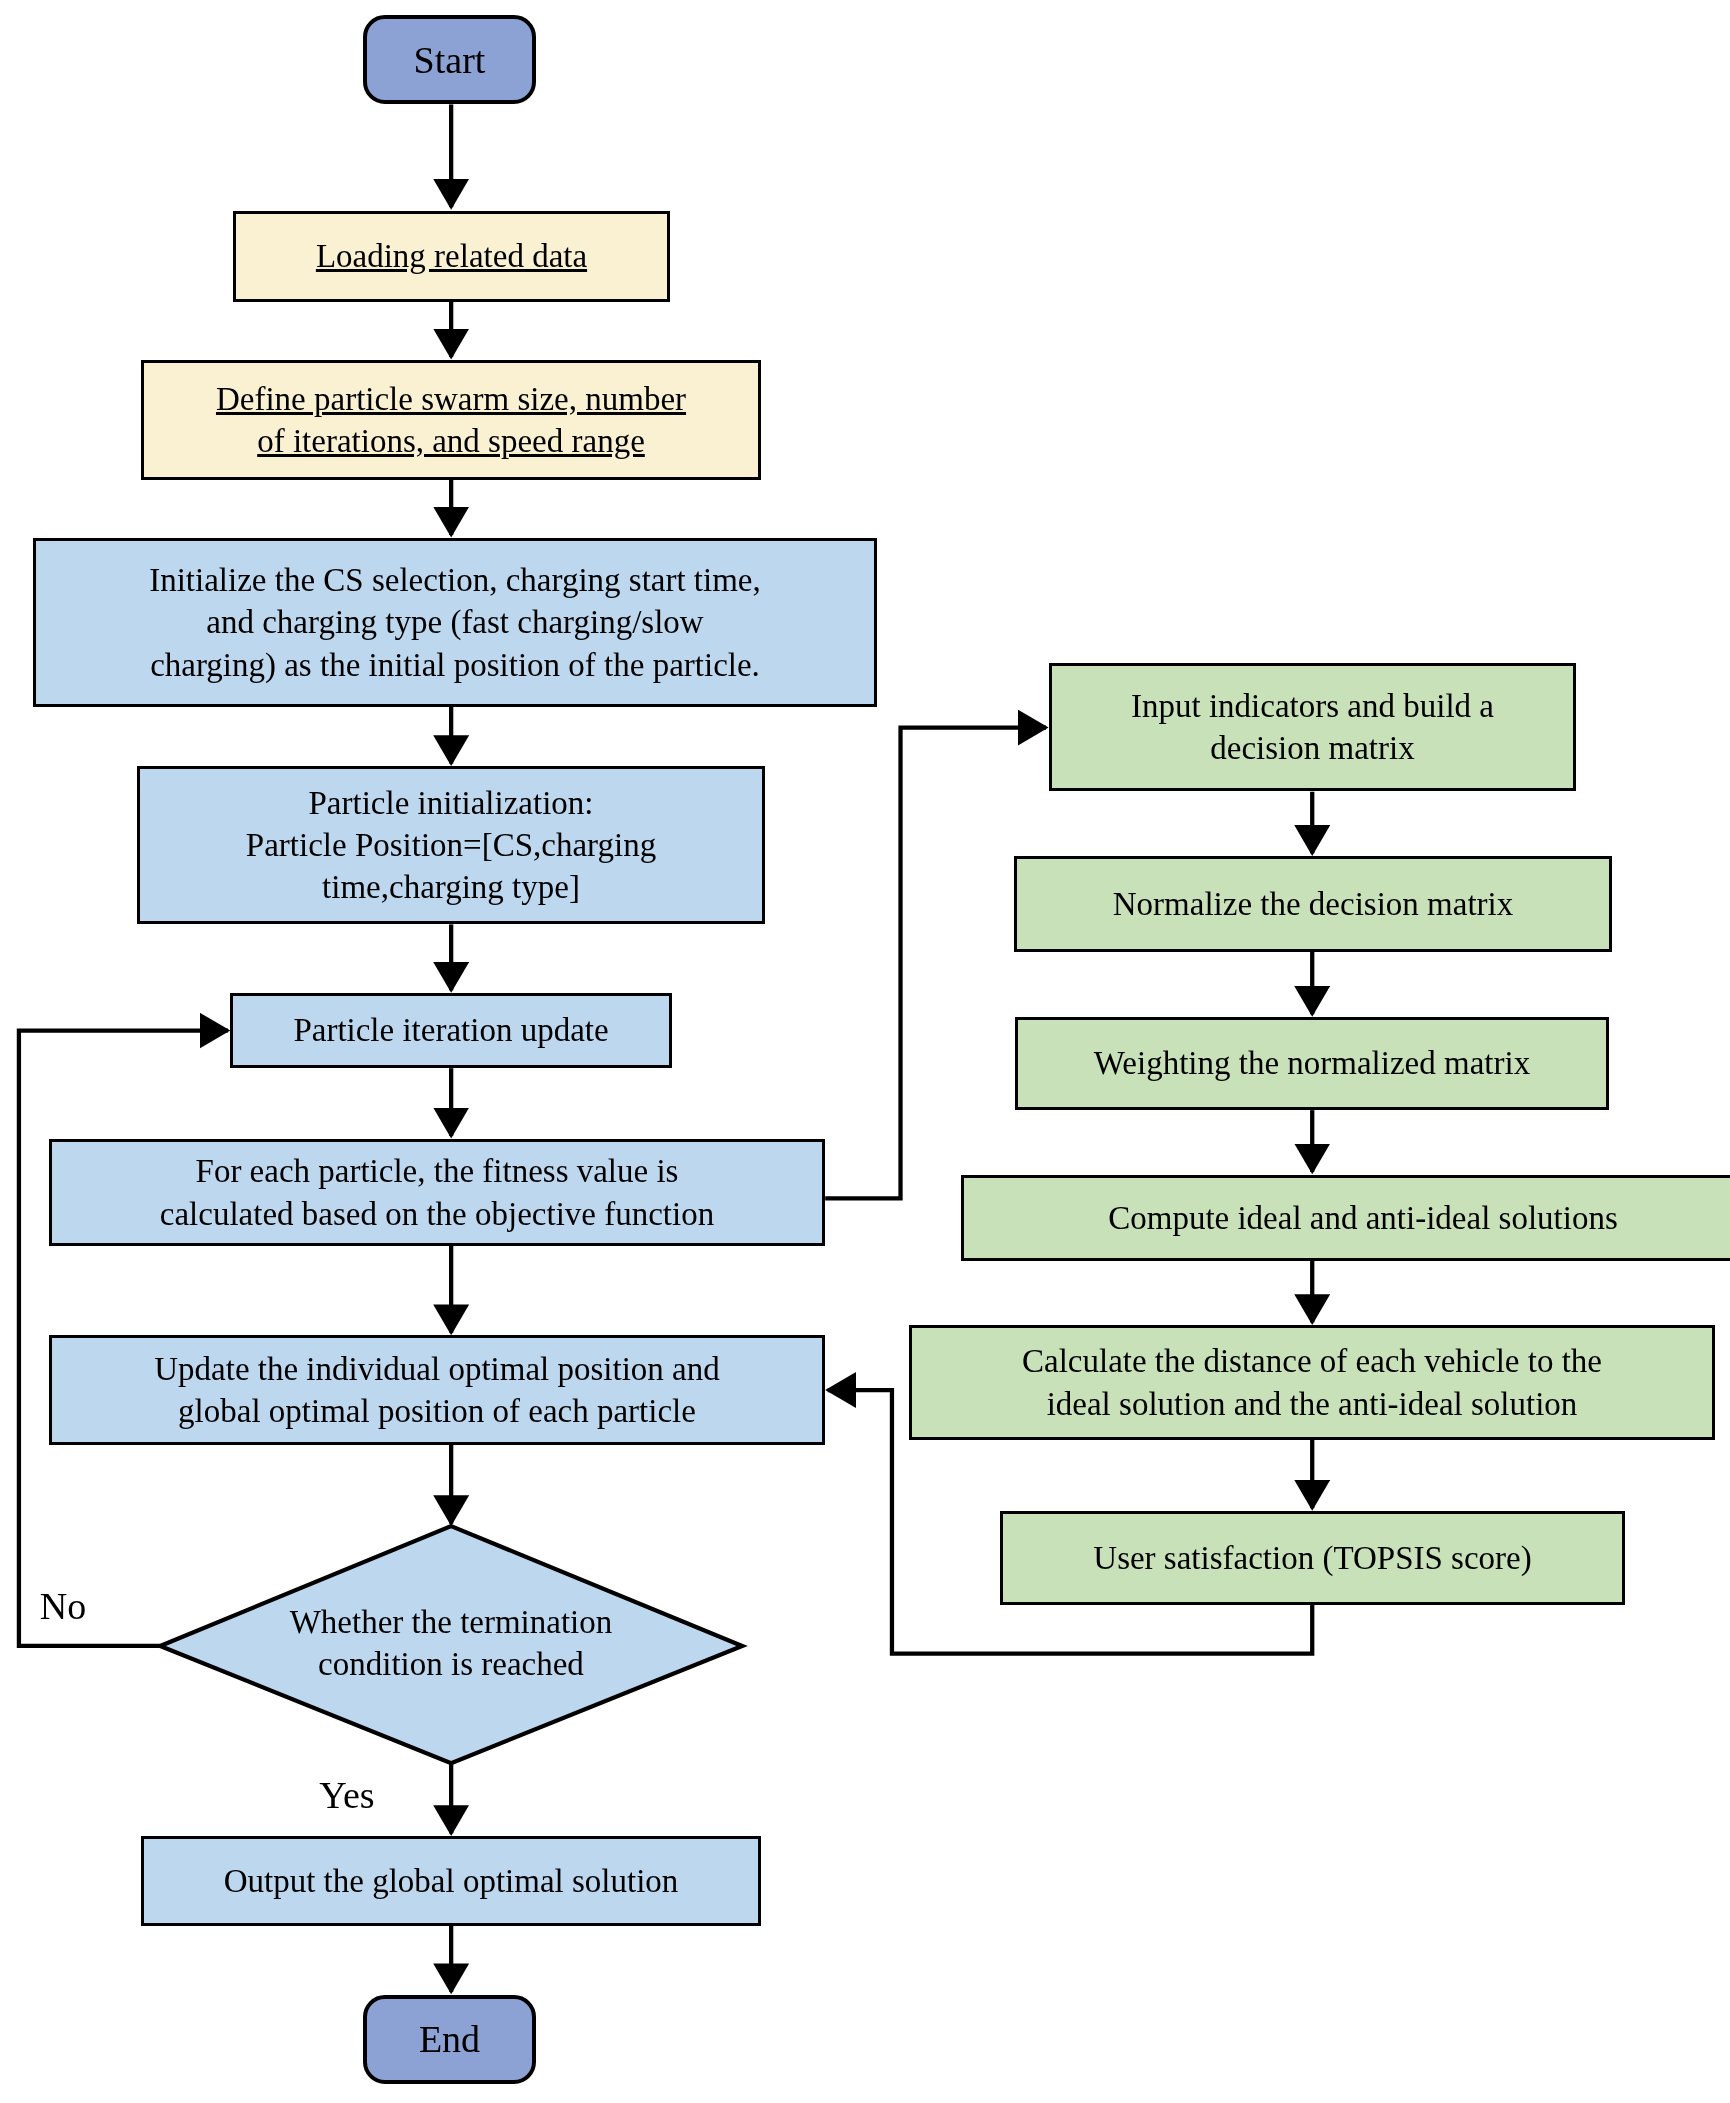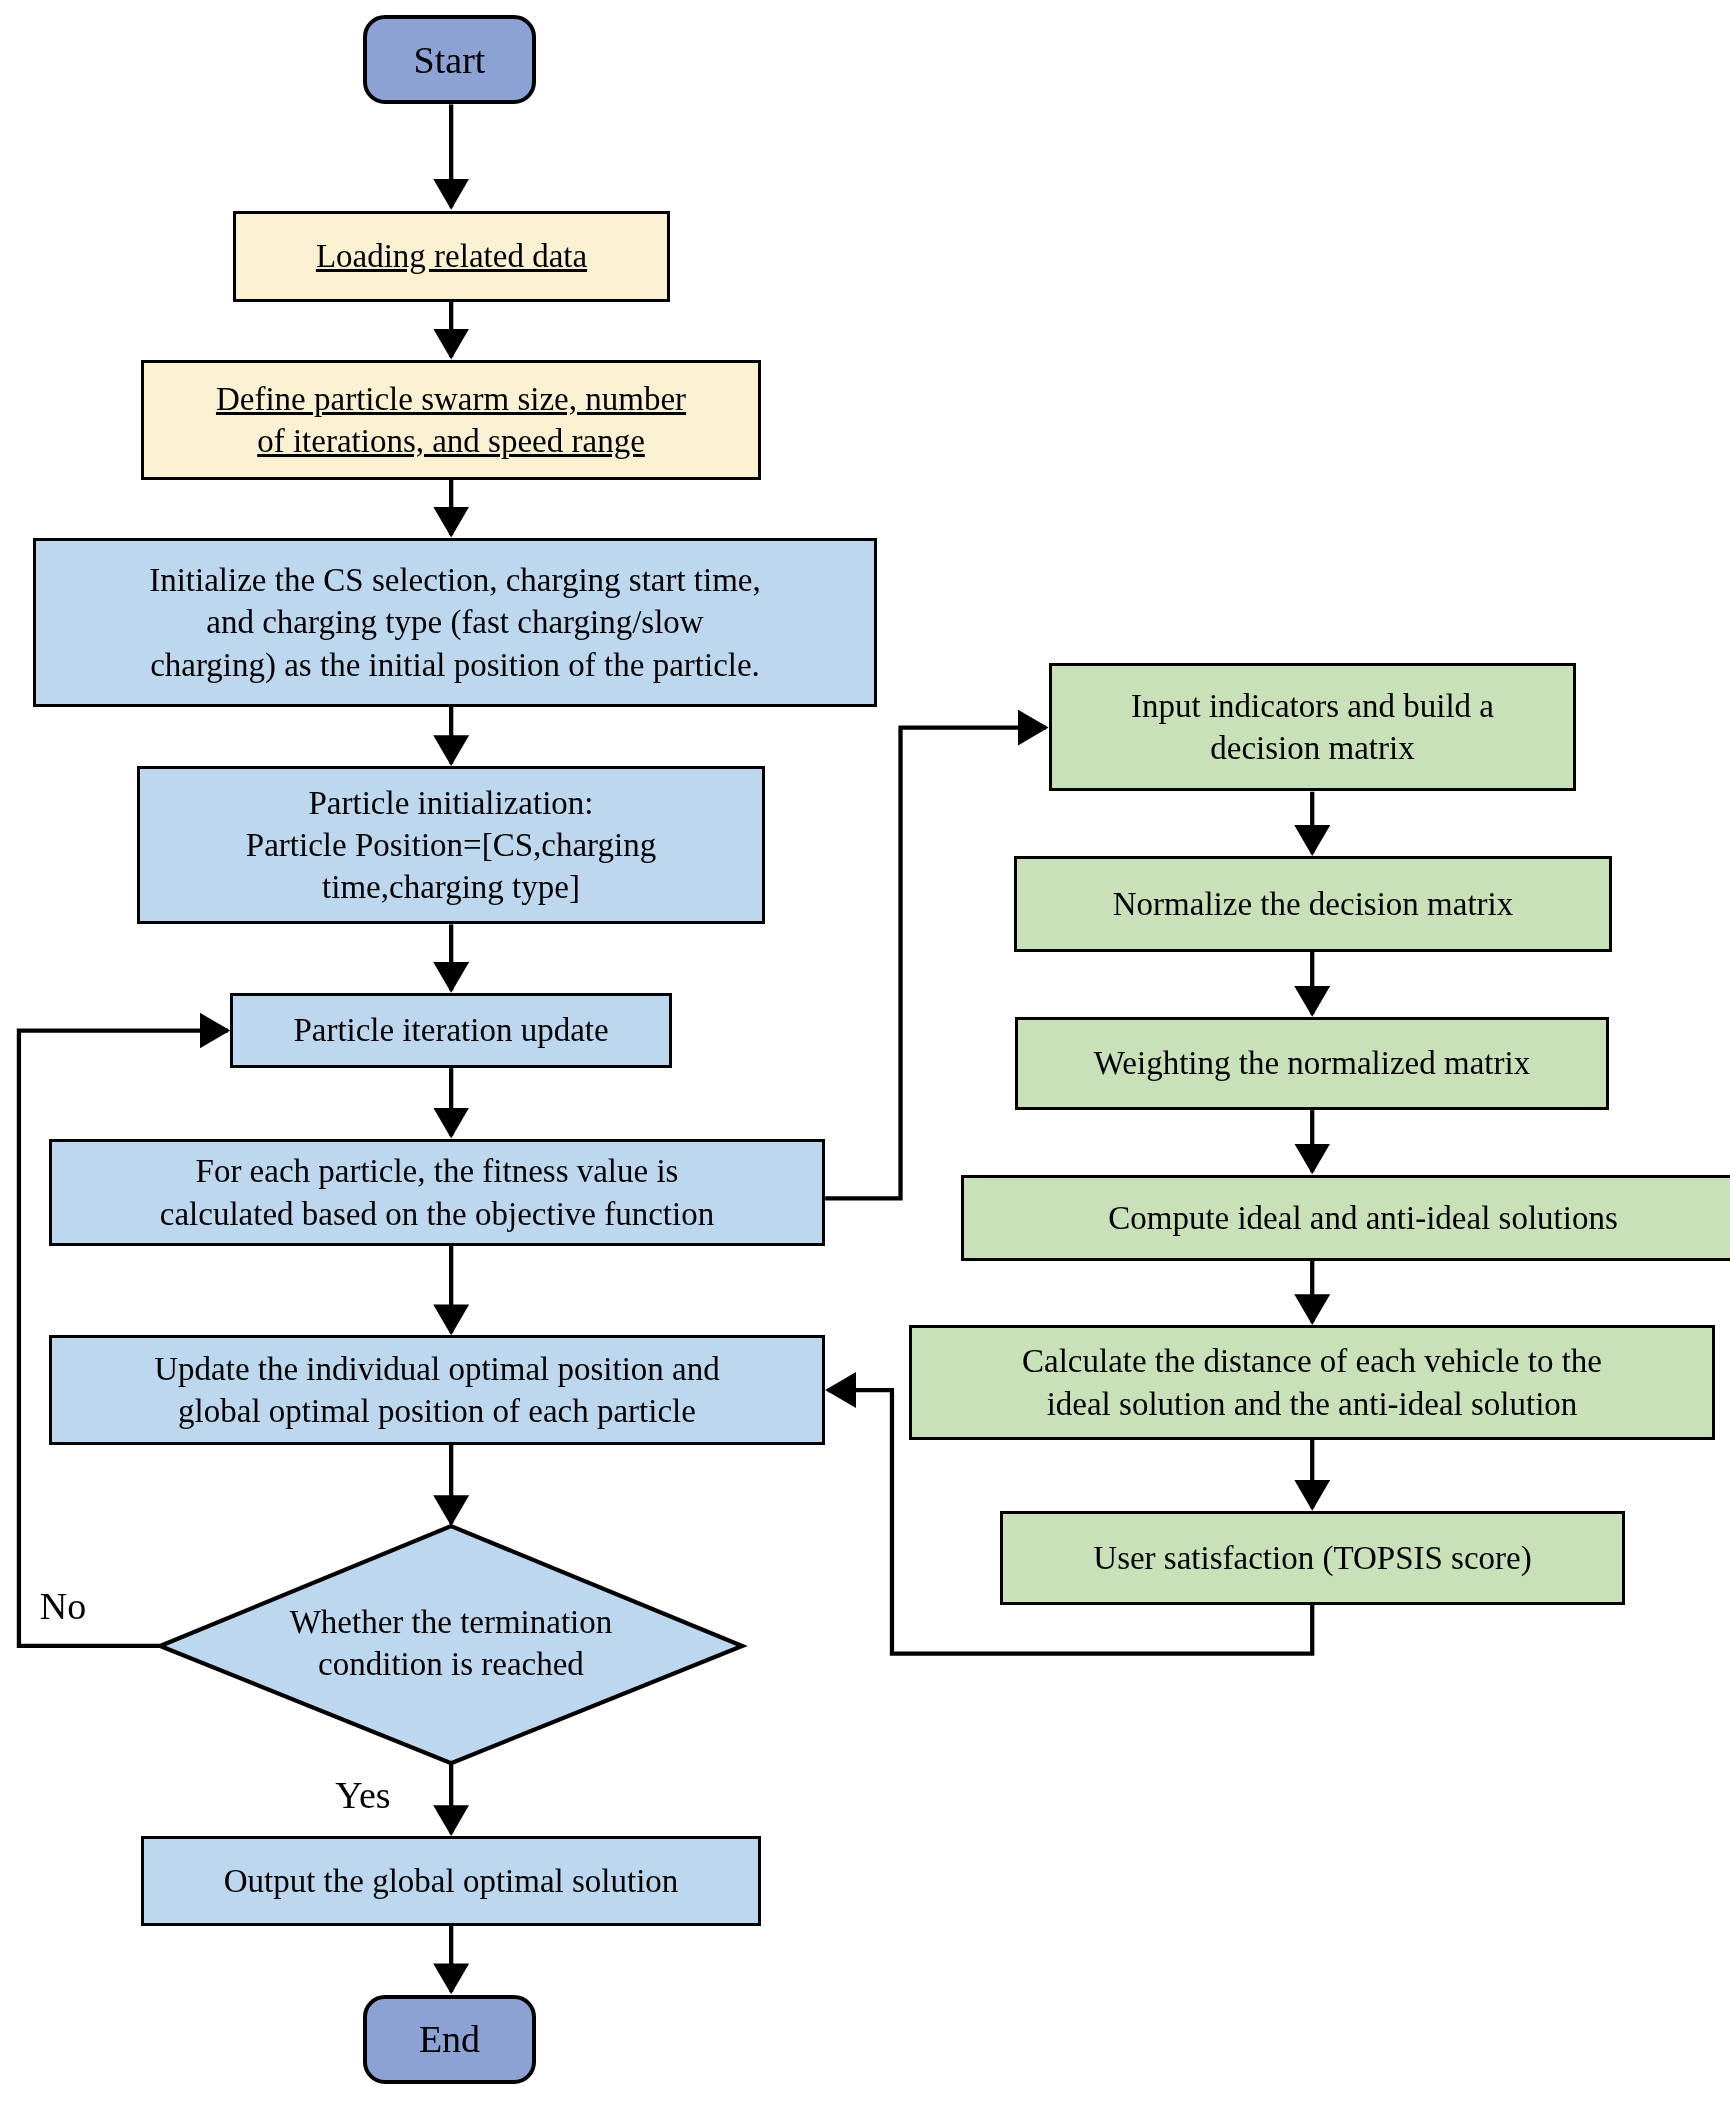--- a/index.html
+++ b/index.html
@@ -50,21 +50,21 @@
   .n-end          {left:363px;top:1995px; width:173px;height:89px;}
   
   .n-input        {left:1049px;top:663px; width:527px;height:128px;}
   .n-normalize    {left:1014px;top:856px;width:598px;height:96px;}
   .n-weighting    {left:1015px;top:1017px;width:594px;height:93px;}
   .n-compute      {left:961px;top:1175px;width:804px;height:86px;}
   .n-distance     {left:909px;top:1325px;width:806px;height:115px;}
   .n-score        {left:1000px;top:1511px;width:625px;height:94px;}
   
   .lbl-no {left:16px; top:1580px;width:94px;height:51px;}
-  .lbl-yes{left:316px;top:1769px;width:94px;height:51px;text-align:center;}
+  .lbl-yes{left:300px;top:1769px;width:94px;height:51px;text-align:center;}
 </style>
 </head>
 <body>
 
 <div class="canvas">
 
   <svg class="wires" width="1730" height="2103" viewBox="0 0 2021 2457">
     <defs>
       <marker id="ah" markerUnits="userSpaceOnUse" markerWidth="40" markerHeight="46" refX="33" refY="21" orient="auto">
         <path d="M0,0 L36,21 L0,42 Z" fill="#000"></path>

